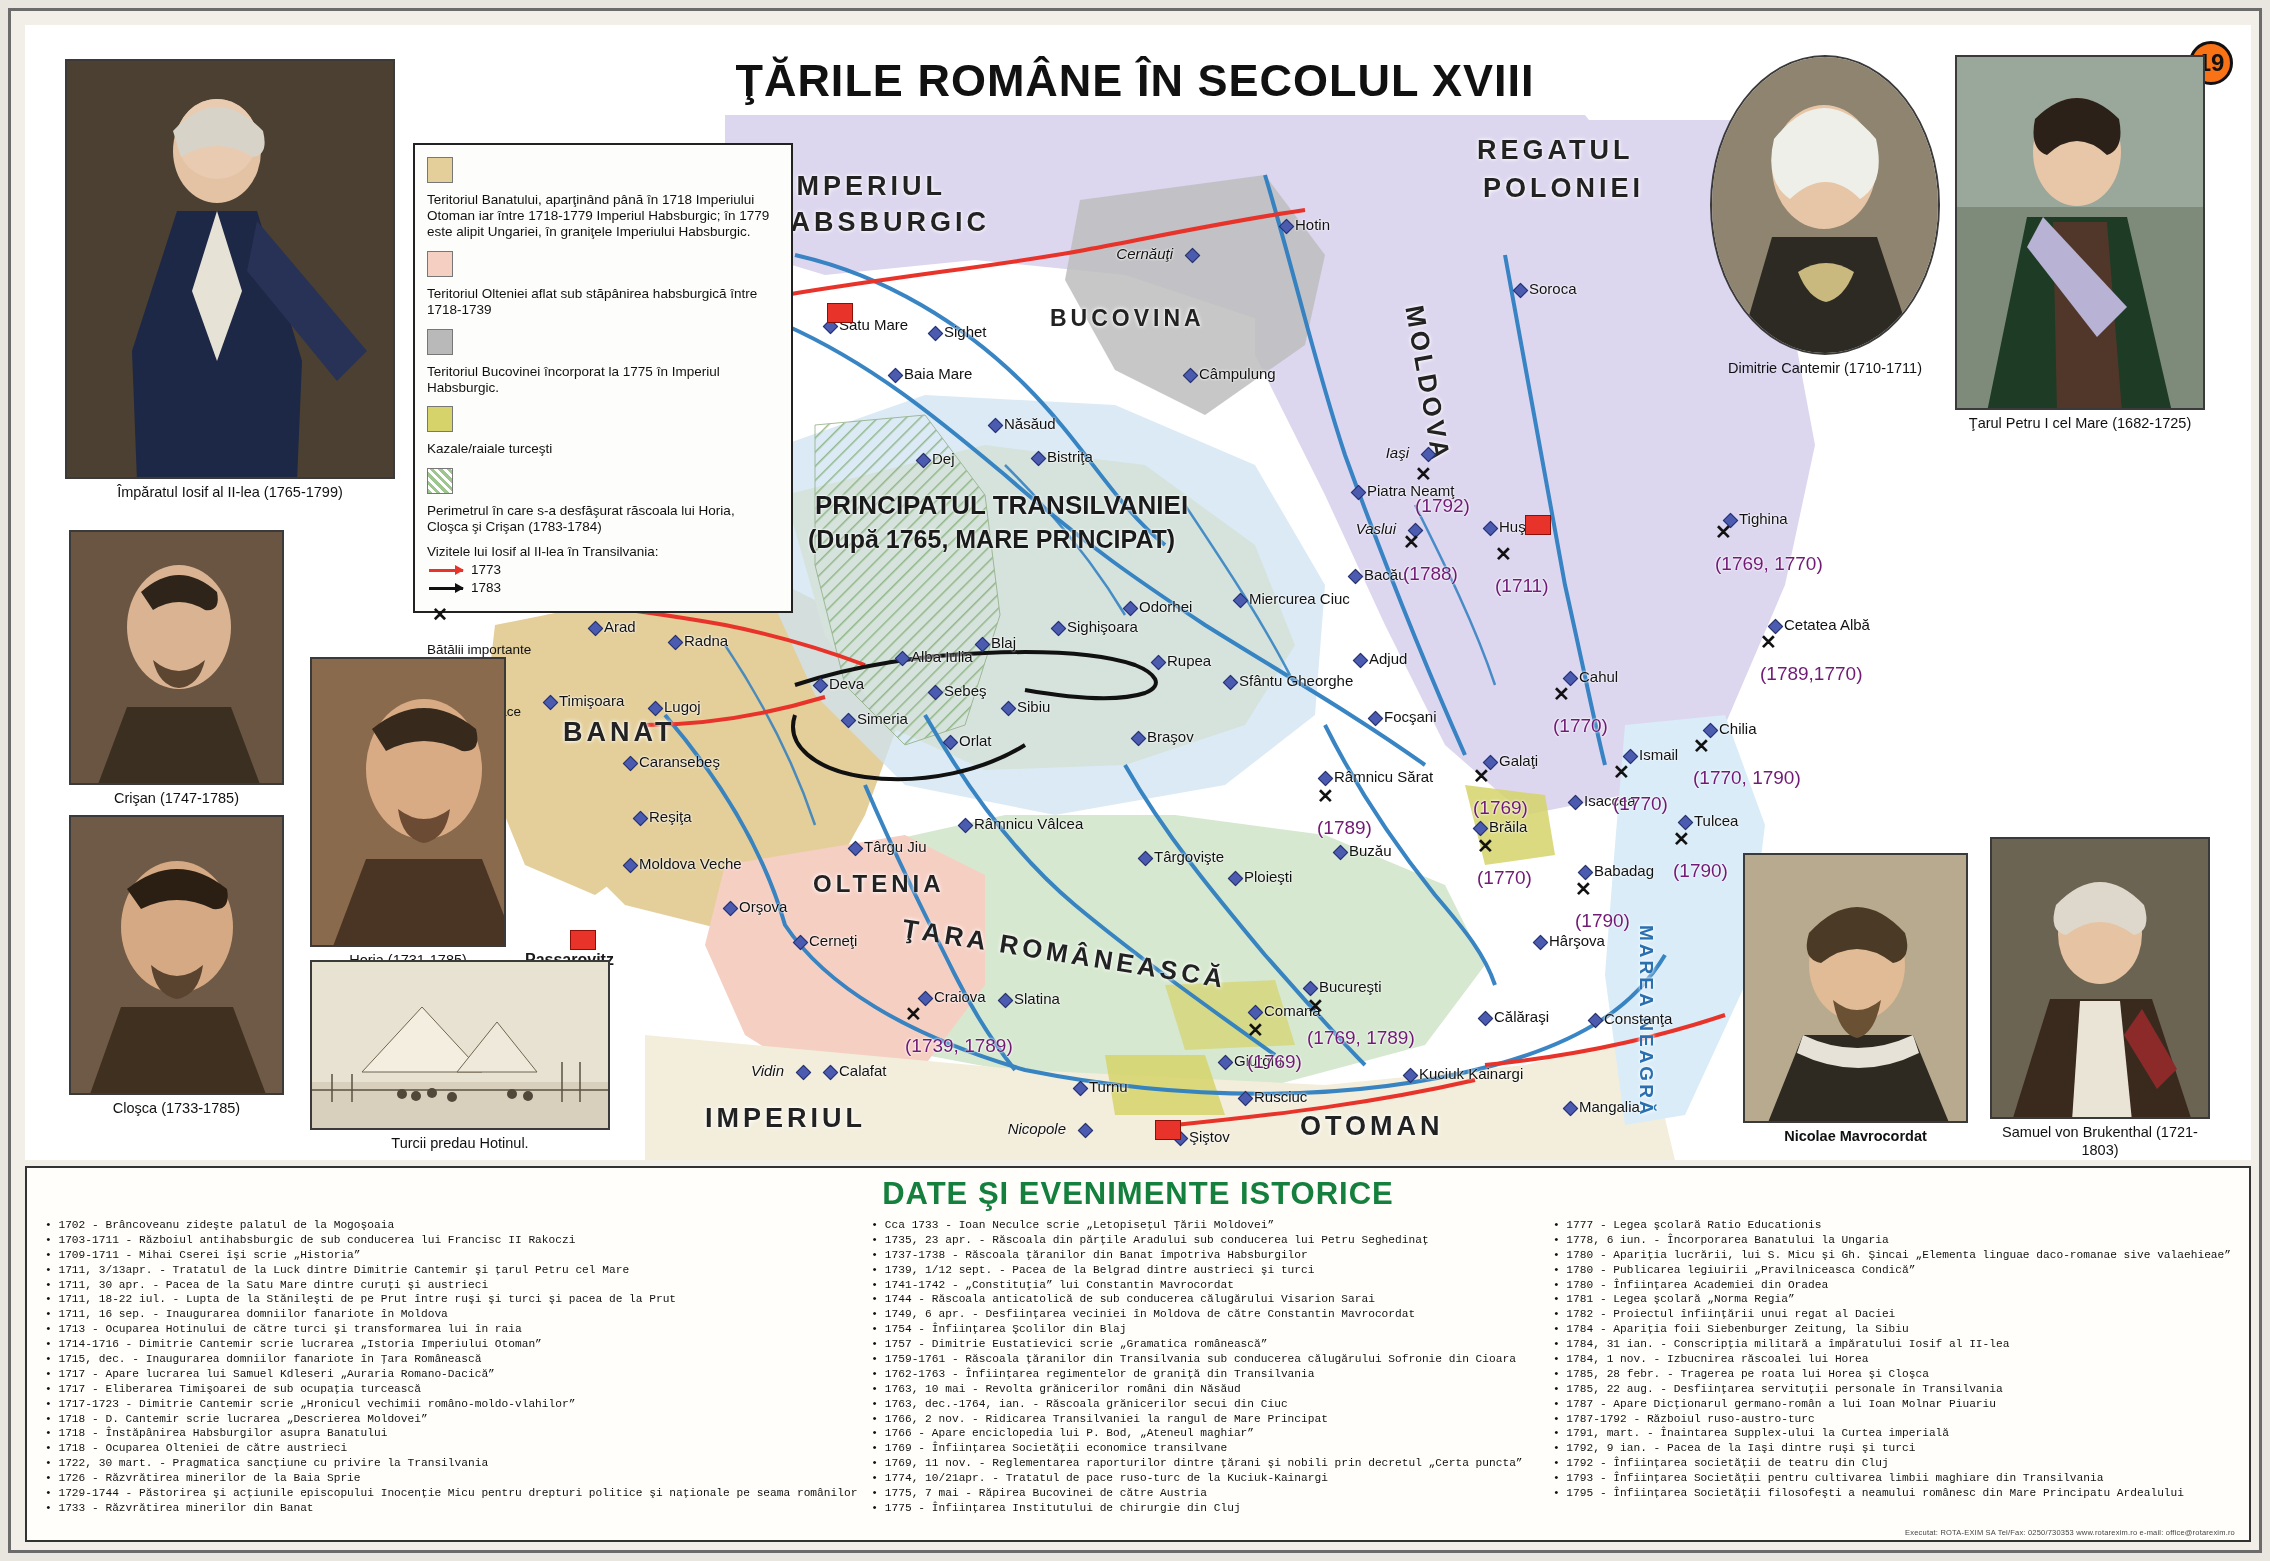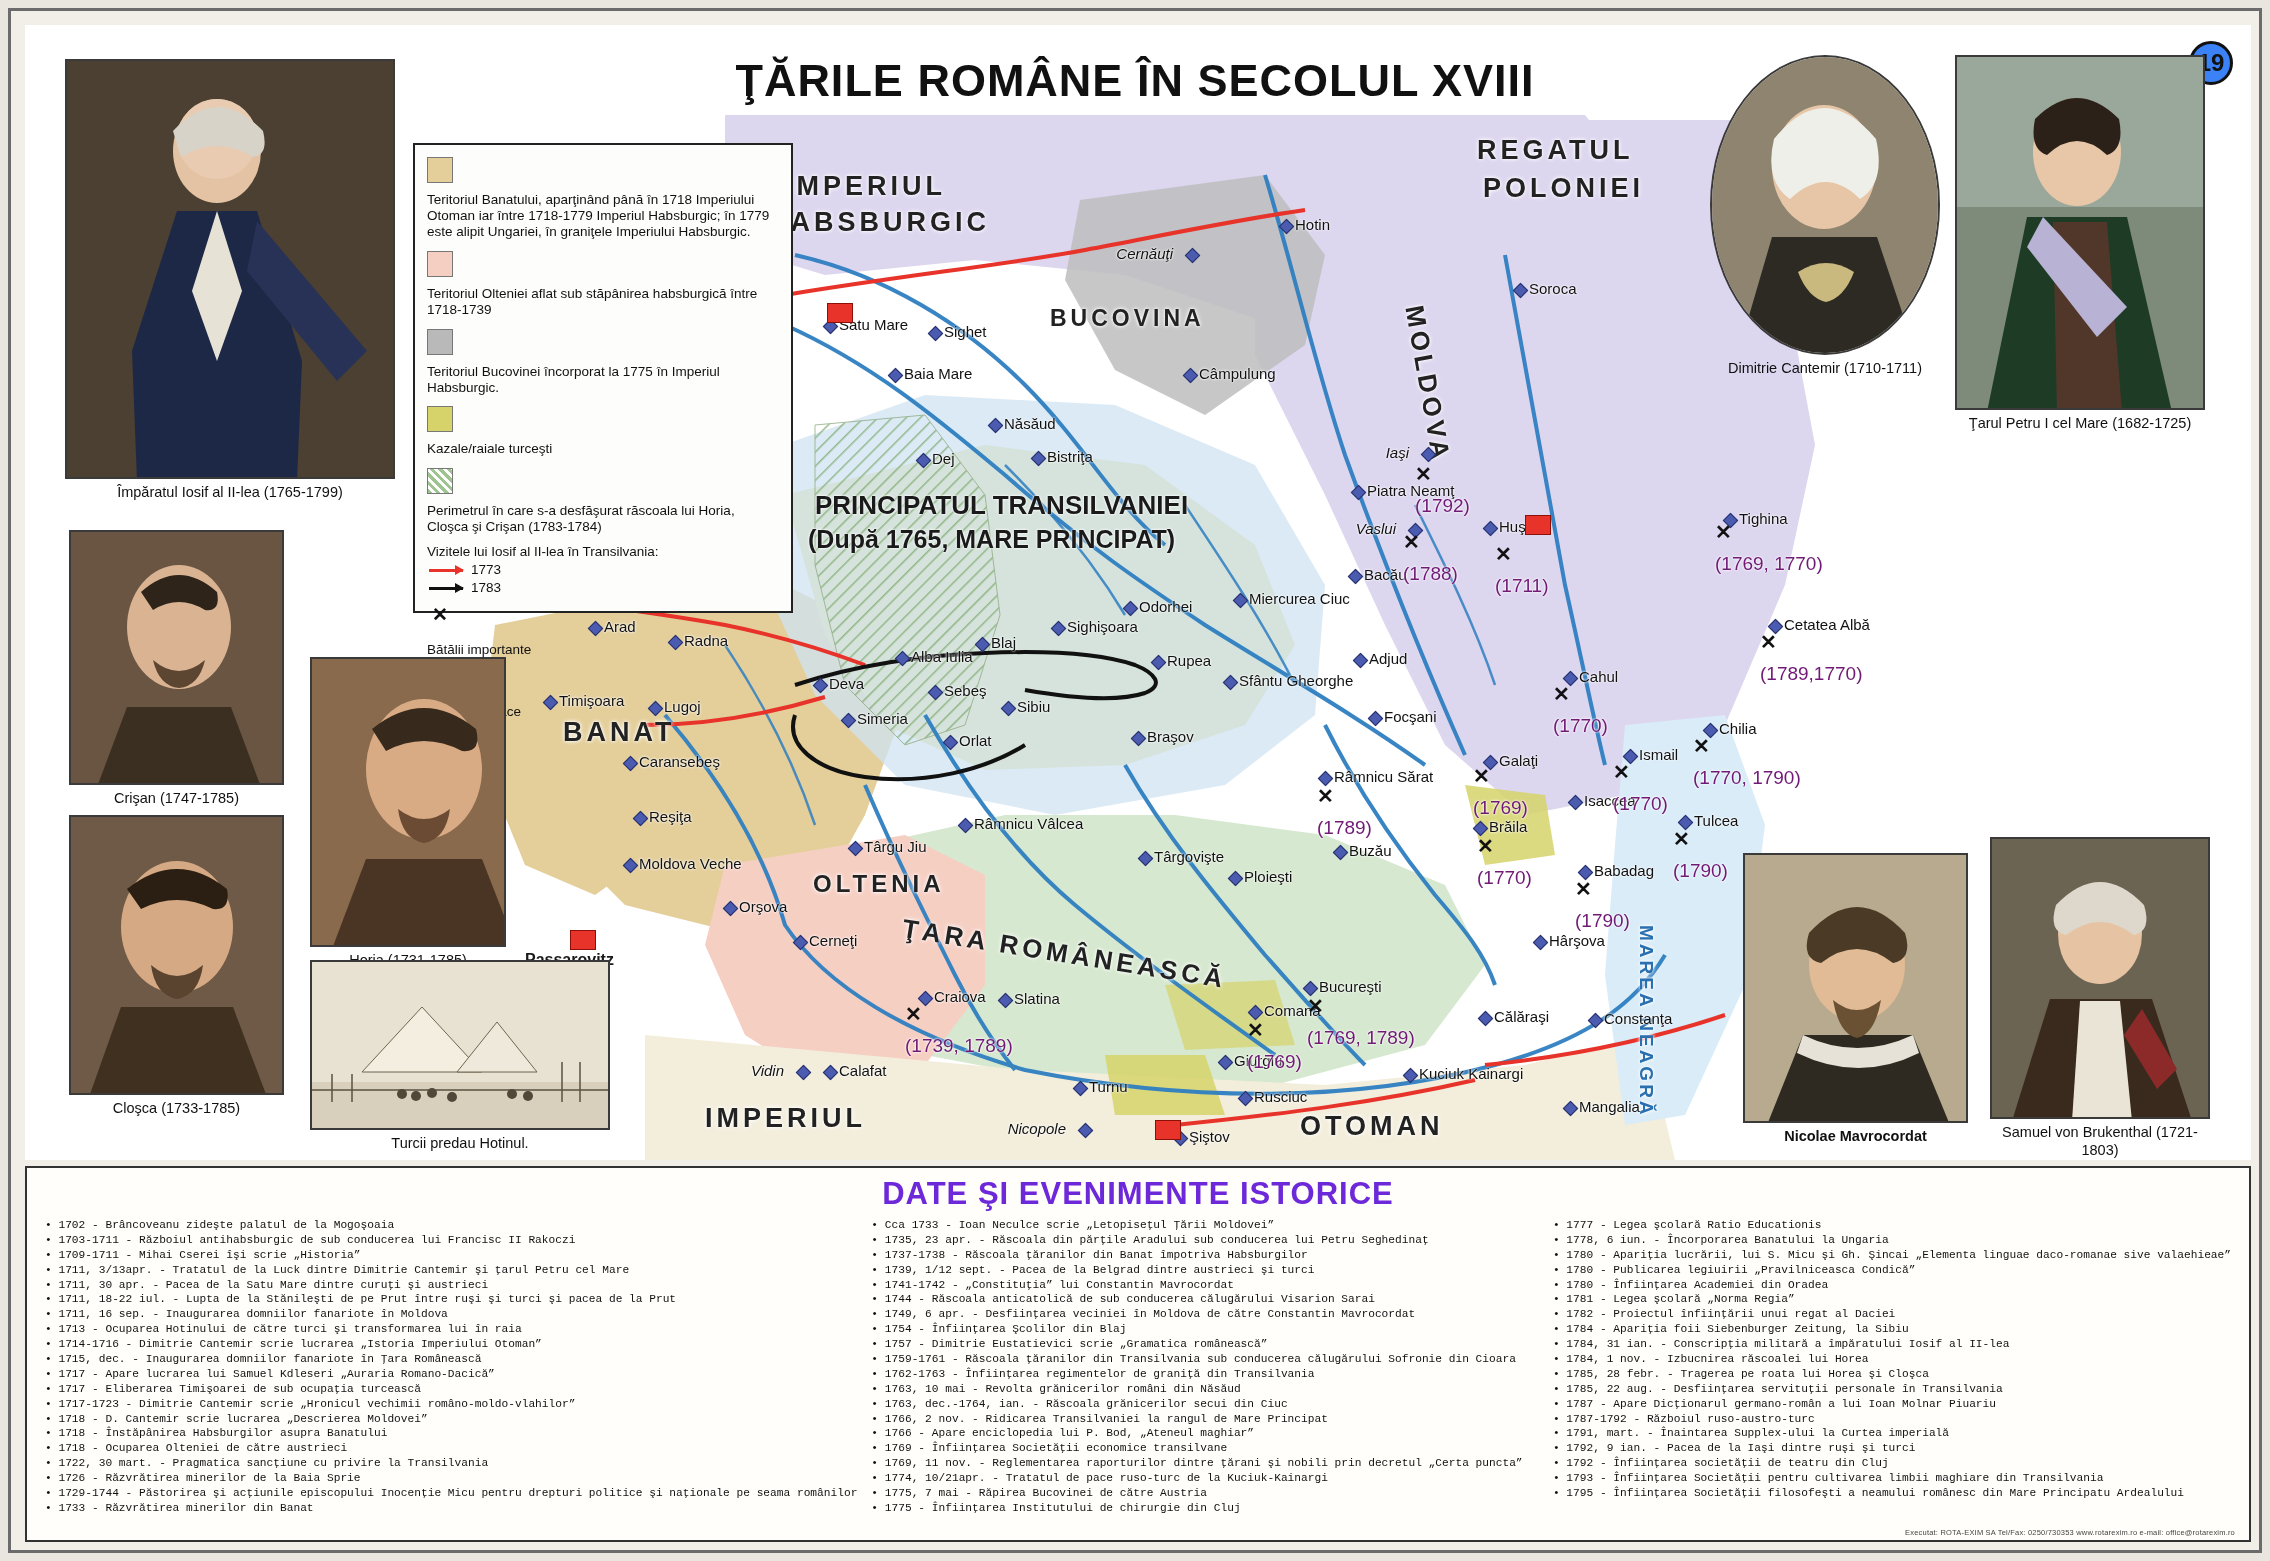--- a/index.html
+++ b/index.html
@@ -25,21 +25,21 @@
   .map-title {
     position:absolute; left:560px; top:30px; width:1100px;
     text-align:center; font-size:45px; font-weight:bold; letter-spacing:1px;
     color:#111; font-family:"Liberation Sans", sans-serif;
   }
   .page-badge {
     position:absolute; right:18px; top:16px; width:44px; height:44px;
     border:3px solid #111; border-radius:50%;
     font-size:24px; font-weight:bold; color:#111;
     display:flex; align-items:center; justify-content:center;
-    background:#3b82f6;
+    background:#f97316;
   }
 
   
   .geo { position:absolute; left:0; top:0; width:2226px; height:1135px; }
 
   .map-label {
     position:absolute; color:#1a1a1a; font-weight:bold; white-space:nowrap;
     text-shadow: 0 0 2px #fff, 0 0 3px #fff;
   }
   .region-name {
@@ -101,21 +101,21 @@
     text-align:center; font-size:14.5px; color:#111; margin-top:4px; line-height:1.25;
   }
   .portrait.oval .pic { border-radius:50%; }
 
   
   .events {
     position:absolute; left:14px; top:1155px; width:2226px; height:376px;
     background:#fffefb; border:2px solid #333;
   }
   .events-title {
-    text-align:center; font-size:31px; font-weight:bold; color:#6d28d9;
+    text-align:center; font-size:31px; font-weight:bold; color:#15803d;
     letter-spacing:1px; margin:8px 0 6px;
   }
   .cols { display:flex; gap:14px; padding:0 18px;font-family:Liberation Mono, monospace; }
   .col { flex:1 1 0; }
   .ev {
     font-size:11.2px; line-height:1.33; color:#111; white-space:nowrap;
     overflow:hidden; text-overflow:ellipsis;
   }
   .ev:before { content:"• "; }
   .footer-credit {

